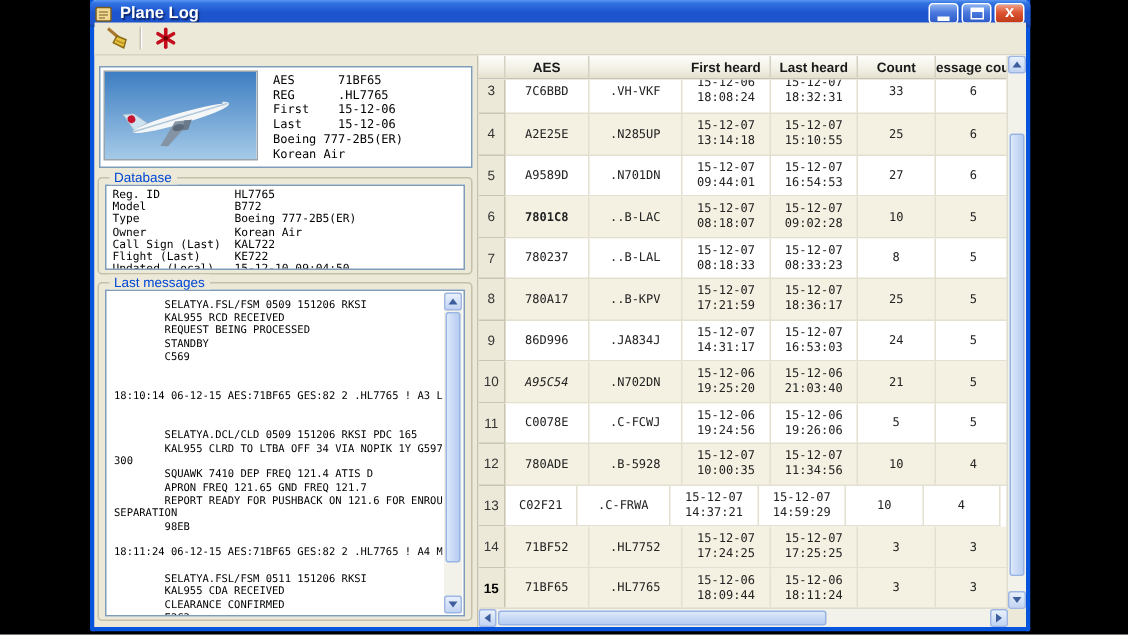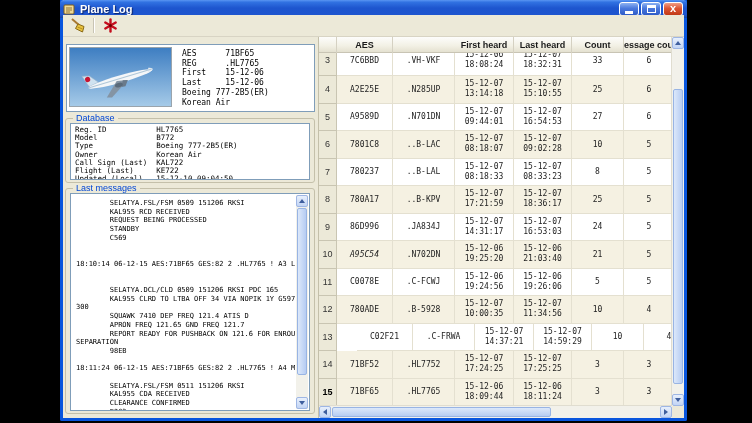--- a/index.html
+++ b/index.html
@@ -274,21 +274,21 @@
             <div class="td mono" style="width: 62px;">.N701DN</div>
             <div class="td mono two" style="width: 59px;">15-12-07
 09:44:01</div>
             <div class="td mono two" style="width: 58px;">15-12-07
 16:54:53</div>
             <div class="td mono" style="width: 52px;">27</div>
             <div class="td mono" style="width: 51px;">6</div>
           </div>
           <div class="tr striped">
             <div class="td numcell" style="width: 18px;">6</div>
-            <div class="td mono" style="width: 56px;">7801C8</div>
+            <div class="td mono" style="width: 56px; font-weight: bold;">7801C8</div>
             <div class="td mono" style="width: 62px;">..B-LAC</div>
             <div class="td mono two" style="width: 59px;">15-12-07
 08:18:07</div>
             <div class="td mono two" style="width: 58px;">15-12-07
 09:02:28</div>
             <div class="td mono" style="width: 52px;">10</div>
             <div class="td mono" style="width: 51px;">5</div>
           </div>
           <div class="tr">
             <div class="td numcell" style="width: 18px;">7</div>
@@ -351,21 +351,21 @@
             <div class="td mono" style="width: 62px;">.B-5928</div>
             <div class="td mono two" style="width: 59px;">15-12-07
 10:00:35</div>
             <div class="td mono two" style="width: 58px;">15-12-07
 11:34:56</div>
             <div class="td mono" style="width: 52px;">10</div>
             <div class="td mono" style="width: 51px;">4</div>
           </div>
           <div class="tr">
             <div class="td numcell" style="width: 18px;">13</div>
-            <div class="td mono" style="width: 56px; margin-left: 20px;">C02F21</div>
+            <div class="td mono" style="width: 48px;">C02F21</div>
             <div class="td mono" style="width: 62px;">.C-FRWA</div>
             <div class="td mono two" style="width: 59px;">15-12-07
 14:37:21</div>
             <div class="td mono two" style="width: 58px;">15-12-07
 14:59:29</div>
             <div class="td mono" style="width: 52px;">10</div>
             <div class="td mono" style="width: 51px;">4</div>
           </div>
           <div class="tr striped">
             <div class="td numcell" style="width: 18px;">14</div>

